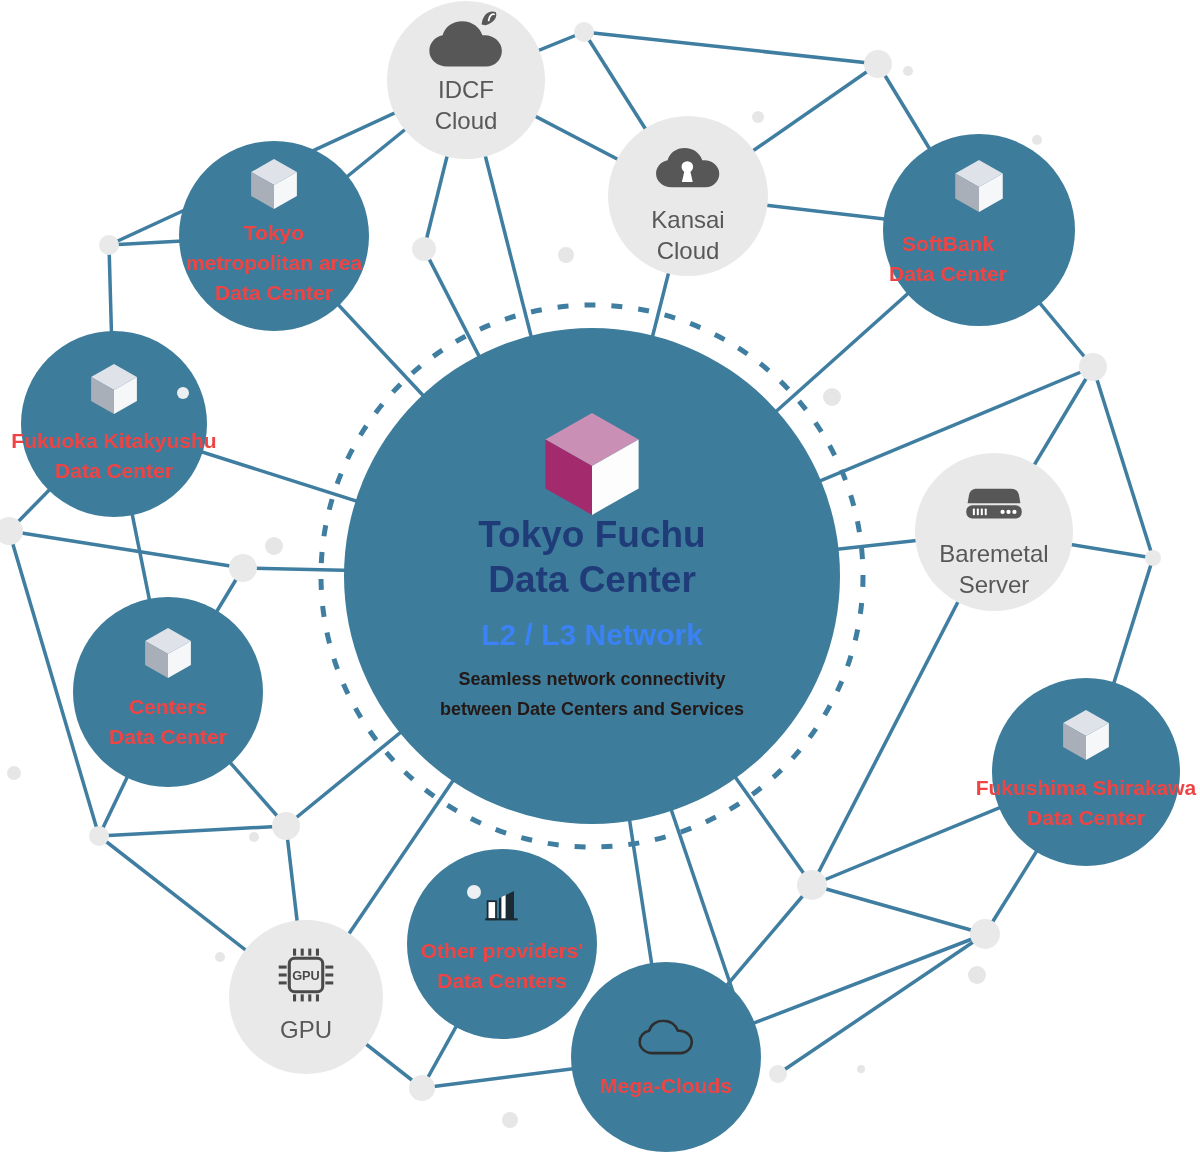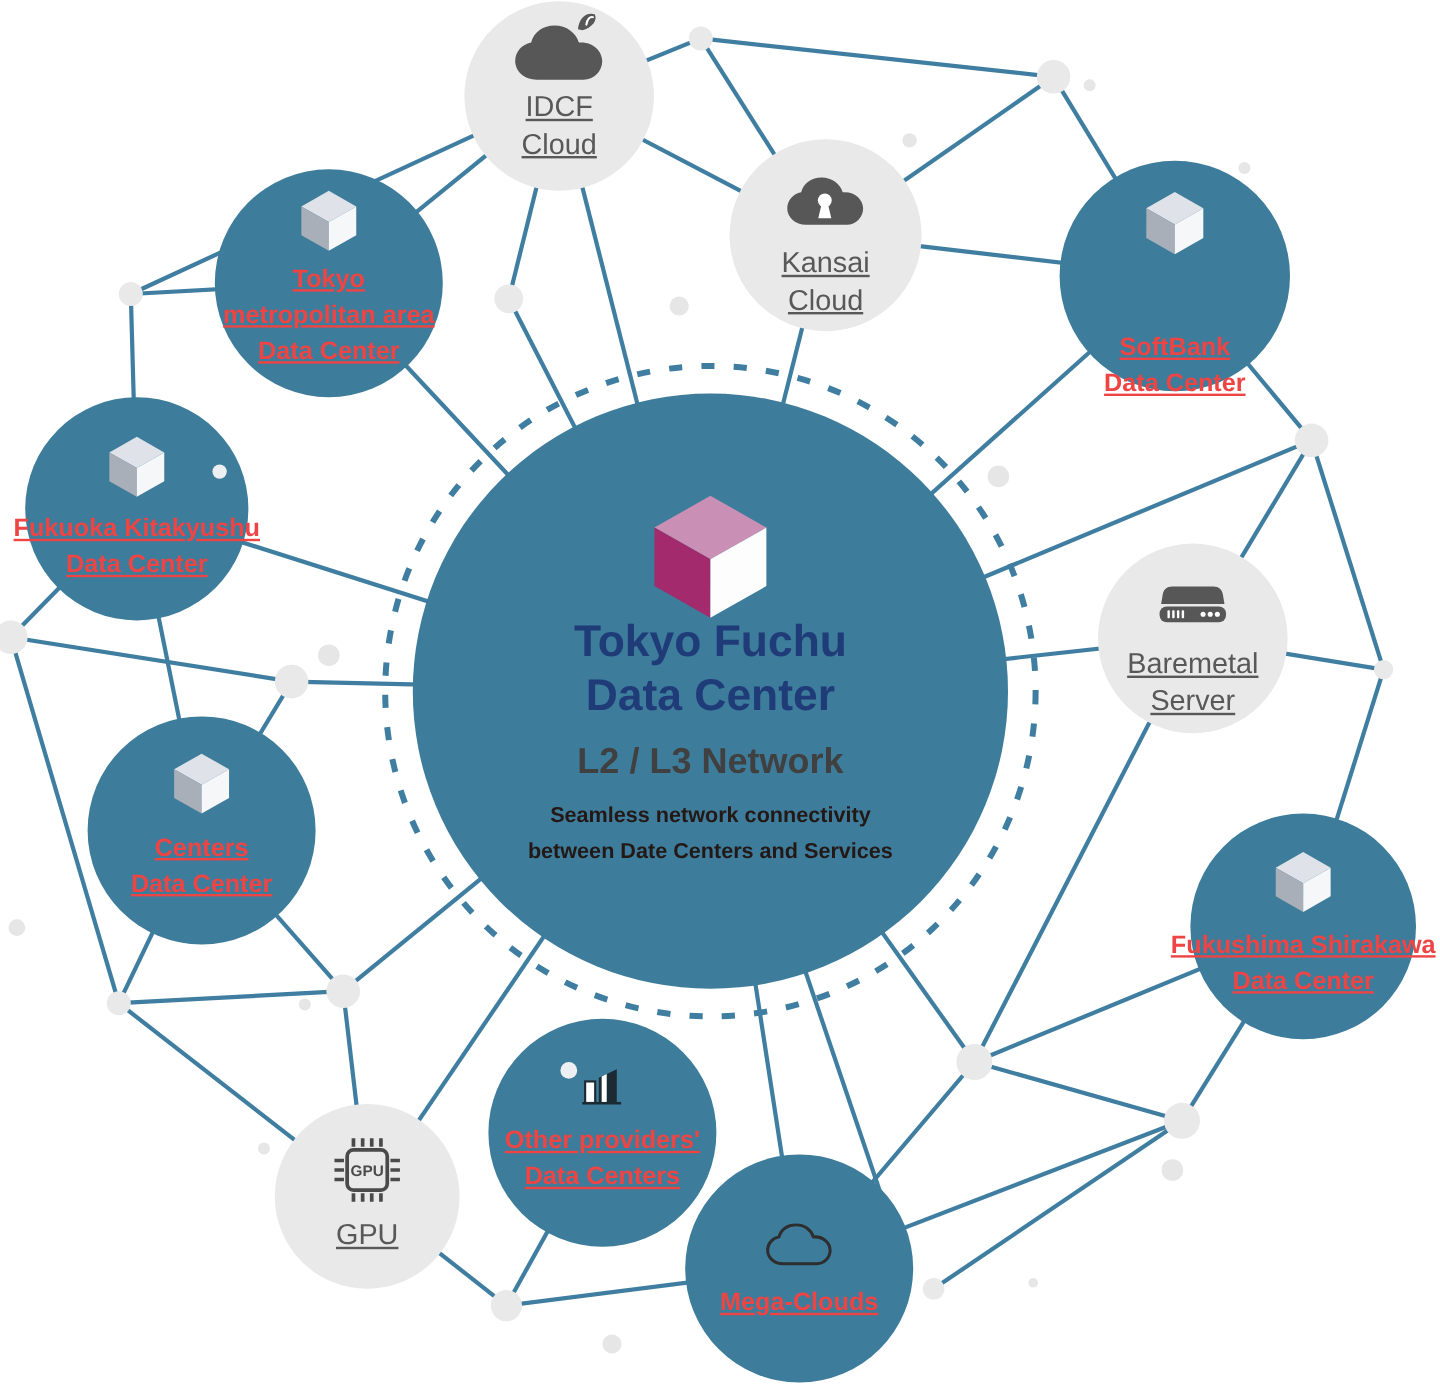--- a/index.html
+++ b/index.html
@@ -2,26 +2,26 @@
 <html><head>
 <meta charset="utf-8">
 <style>
   html,body{margin:0;padding:0;background:#ffffff;}
   #stage{position:relative;width:1200px;height:1154px;overflow:hidden;background:#ffffff;
          font-family:"Liberation Sans",sans-serif;}
   #net-svg{position:absolute;left:0;top:0;}
   .node-icon{position:absolute;transform:translate(-50%,-50%);pointer-events:none;}
   .node-icon svg{display:block;width:100%;height:auto;}
   .node-label{position:absolute;transform:translateX(-50%);text-align:center;white-space:nowrap;
-              pointer-events:none;text-decoration:underline;}
+              pointer-events:none;}
   .node-label.teal{color:#ef4444;font-weight:bold;font-size:21px;line-height:30px;}
   .node-label.gray{color:#585858;font-weight:400;font-size:24px;line-height:31px;}
   .central-text{position:absolute;left:342px;top:512px;width:500px;text-align:center;pointer-events:none;}
   .c-title{color:#1F3C78;font-weight:bold;font-size:37px;line-height:45px;letter-spacing:0px;text-align:center;}
-  .c-network{color:#404040;font-weight:bold;font-size:30px;line-height:34px;margin-top:16px;}
+  .c-network{color:#3b82f6;font-weight:bold;font-size:30px;line-height:34px;margin-top:16px;}
   .c-sub{color:#231815;font-weight:bold;font-size:18px;line-height:30px;margin-top:12px;}
 </style>
 </head>
 <body>
 
 <div id="stage">
   <svg id="net-svg" width="1200" height="1154" viewBox="0 0 1200 1154">
       <circle cx="592" cy="576" r="271" fill="none" stroke="#3F7EA0" stroke-width="5" stroke-dasharray="11 16"></circle>
       <line x1="466" y1="80" x2="584" y2="32" stroke="#3F7EA0" stroke-width="3.5"></line>
       <line x1="688" y1="196" x2="584" y2="32" stroke="#3F7EA0" stroke-width="3.5"></line>
@@ -135,21 +135,21 @@
         </svg>
       </div>
       <div class="node-label gray" style="left: 688px; top: 204px;"><span>Kansai</span><br><span>Cloud</span></div>
       <div class="node-icon" style="left: 979px; top: 186px; width: 54px;">
         <svg viewBox="0 0 100 100">
   <polygon points="50,2 94,27 50,52 6,27" fill="#DFE3E9"></polygon>
   <polygon points="6,27 50,52 50,98 6,73" fill="#A9AFB9"></polygon>
   <polygon points="94,27 94,73 50,98 50,52" fill="#F6F7F9"></polygon>
         </svg>
       </div>
-      <div class="node-label teal" style="left: 979px; top: 229px; margin-top: 46px;"><span>SoftBank</span><br><span>Data Center</span></div>
+      <div class="node-label teal" style="left: 948px; top: 229px;"><span>SoftBank</span><br><span>Data Center</span></div>
       <div class="node-icon" style="left: 274px; top: 184px; width: 52px;">
         <svg viewBox="0 0 100 100">
   <polygon points="50,2 94,27 50,52 6,27" fill="#DFE3E9"></polygon>
   <polygon points="6,27 50,52 50,98 6,73" fill="#A9AFB9"></polygon>
   <polygon points="94,27 94,73 50,98 50,52" fill="#F6F7F9"></polygon>
         </svg>
       </div>
       <div class="node-label teal" style="left: 274px; top: 218px;"><span>Tokyo</span><br><span>metropolitan area</span><br><span>Data Center</span></div>
       <div class="node-icon" style="left: 114px; top: 389px; width: 52px;">
         <svg viewBox="0 0 100 100">

